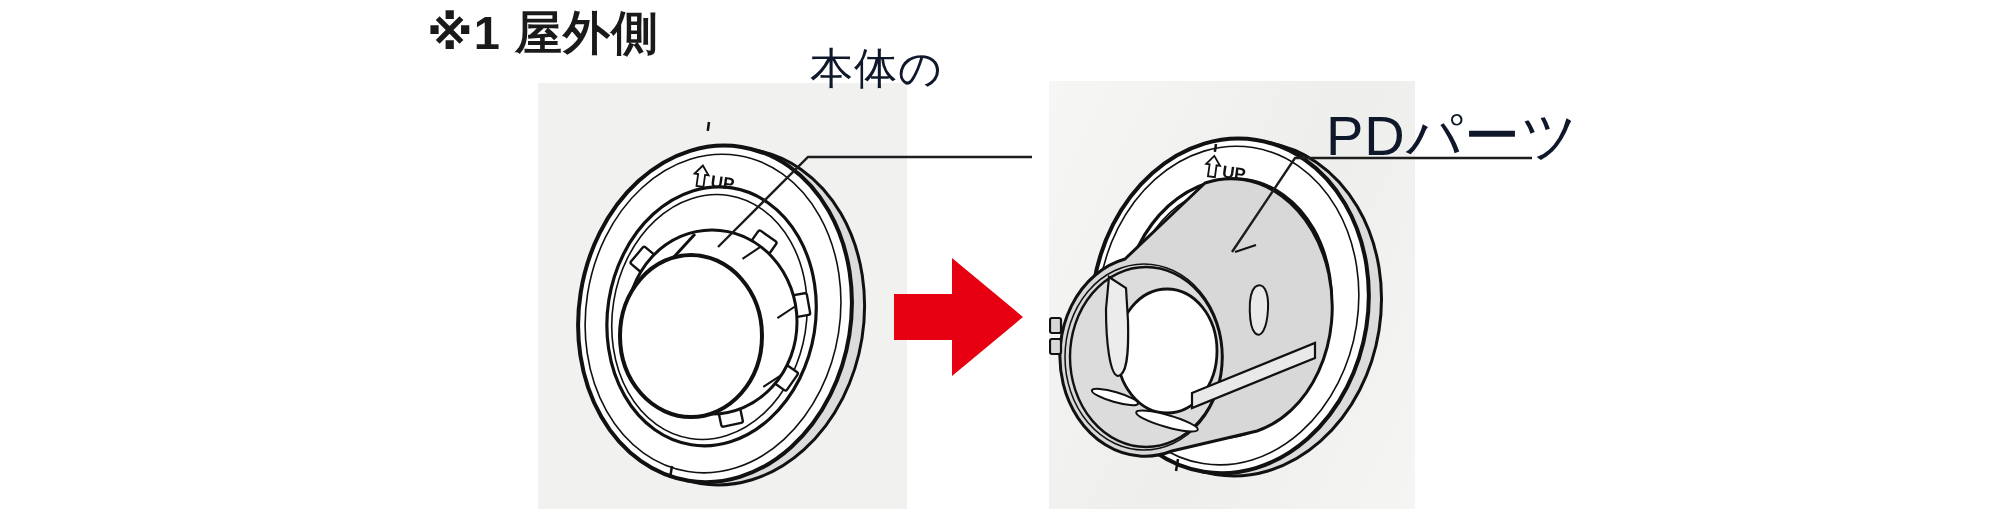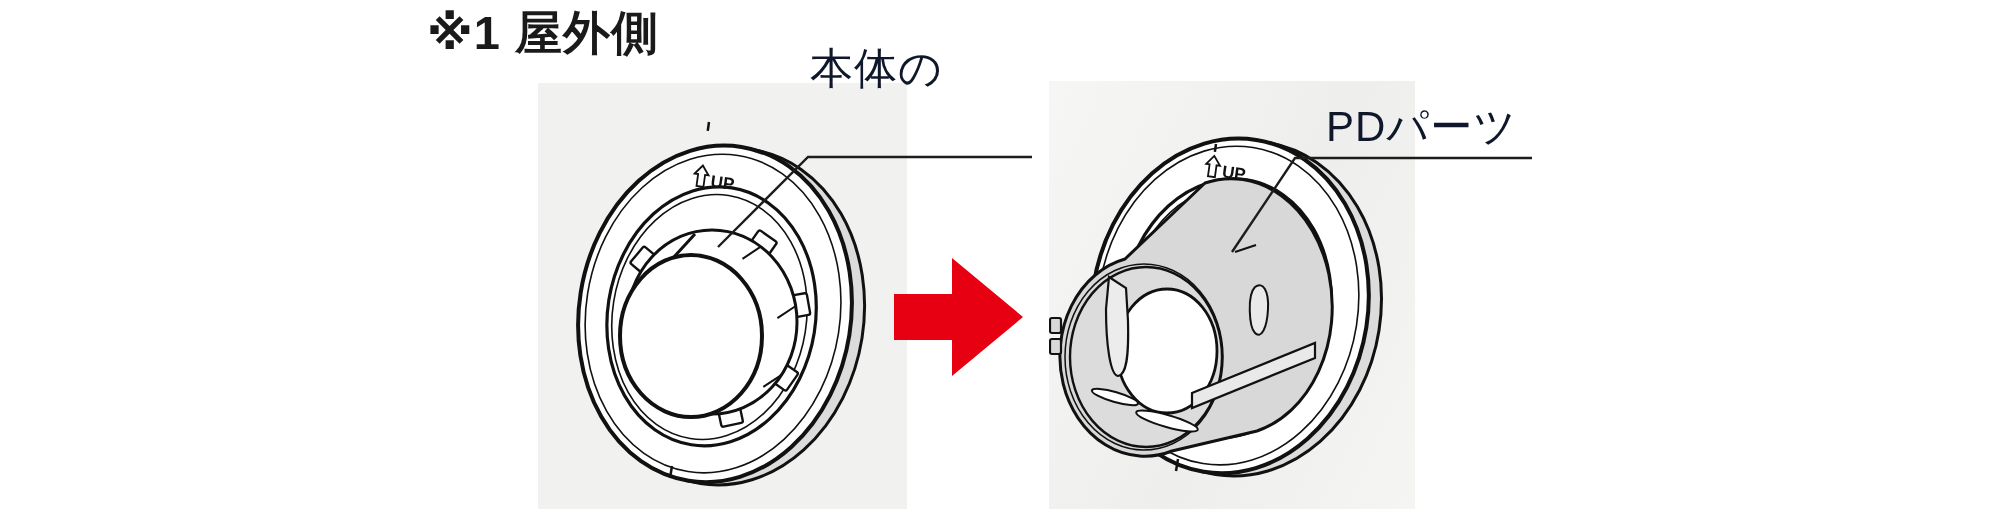--- a/index.html
+++ b/index.html
@@ -13,21 +13,21 @@
   }
   .panel{position:absolute;z-index:1;}
   .panel.before{left:538px;top:83px;width:369px;height:426px;background:#f1f1f0;}
   .panel.after{left:1049px;top:81px;width:366px;height:428px;
     background:linear-gradient(115deg,#f6f6f5 0%,#eeeeed 55%,#f5f5f4 100%);}
   .panel svg{display:block;}
   .overlay{position:absolute;left:0;top:0;z-index:3;pointer-events:none;}
   .arrow-wrap{position:absolute;left:894px;top:258px;width:130px;height:120px;z-index:2;}
   .callout{position:absolute;z-index:4;font-weight:500;color:#0f172a;}
   .callout.sleeve{left:810px;top:42px;font-size:43px;line-height:53px;letter-spacing:1px;}
-  .callout.pd{left:1326px;top:99px;font-size:42px;letter-spacing:1px;}
+  .callout.pd{left:1326px;top:99px;font-size:56px;letter-spacing:1px;}
   .callout span{display:block;white-space:pre;}
 </style>
 </head>
 <body>
 
 <div class="canvas">
 
   <div class="title">※1 屋外側</div>
 
   <div class="panel before">

